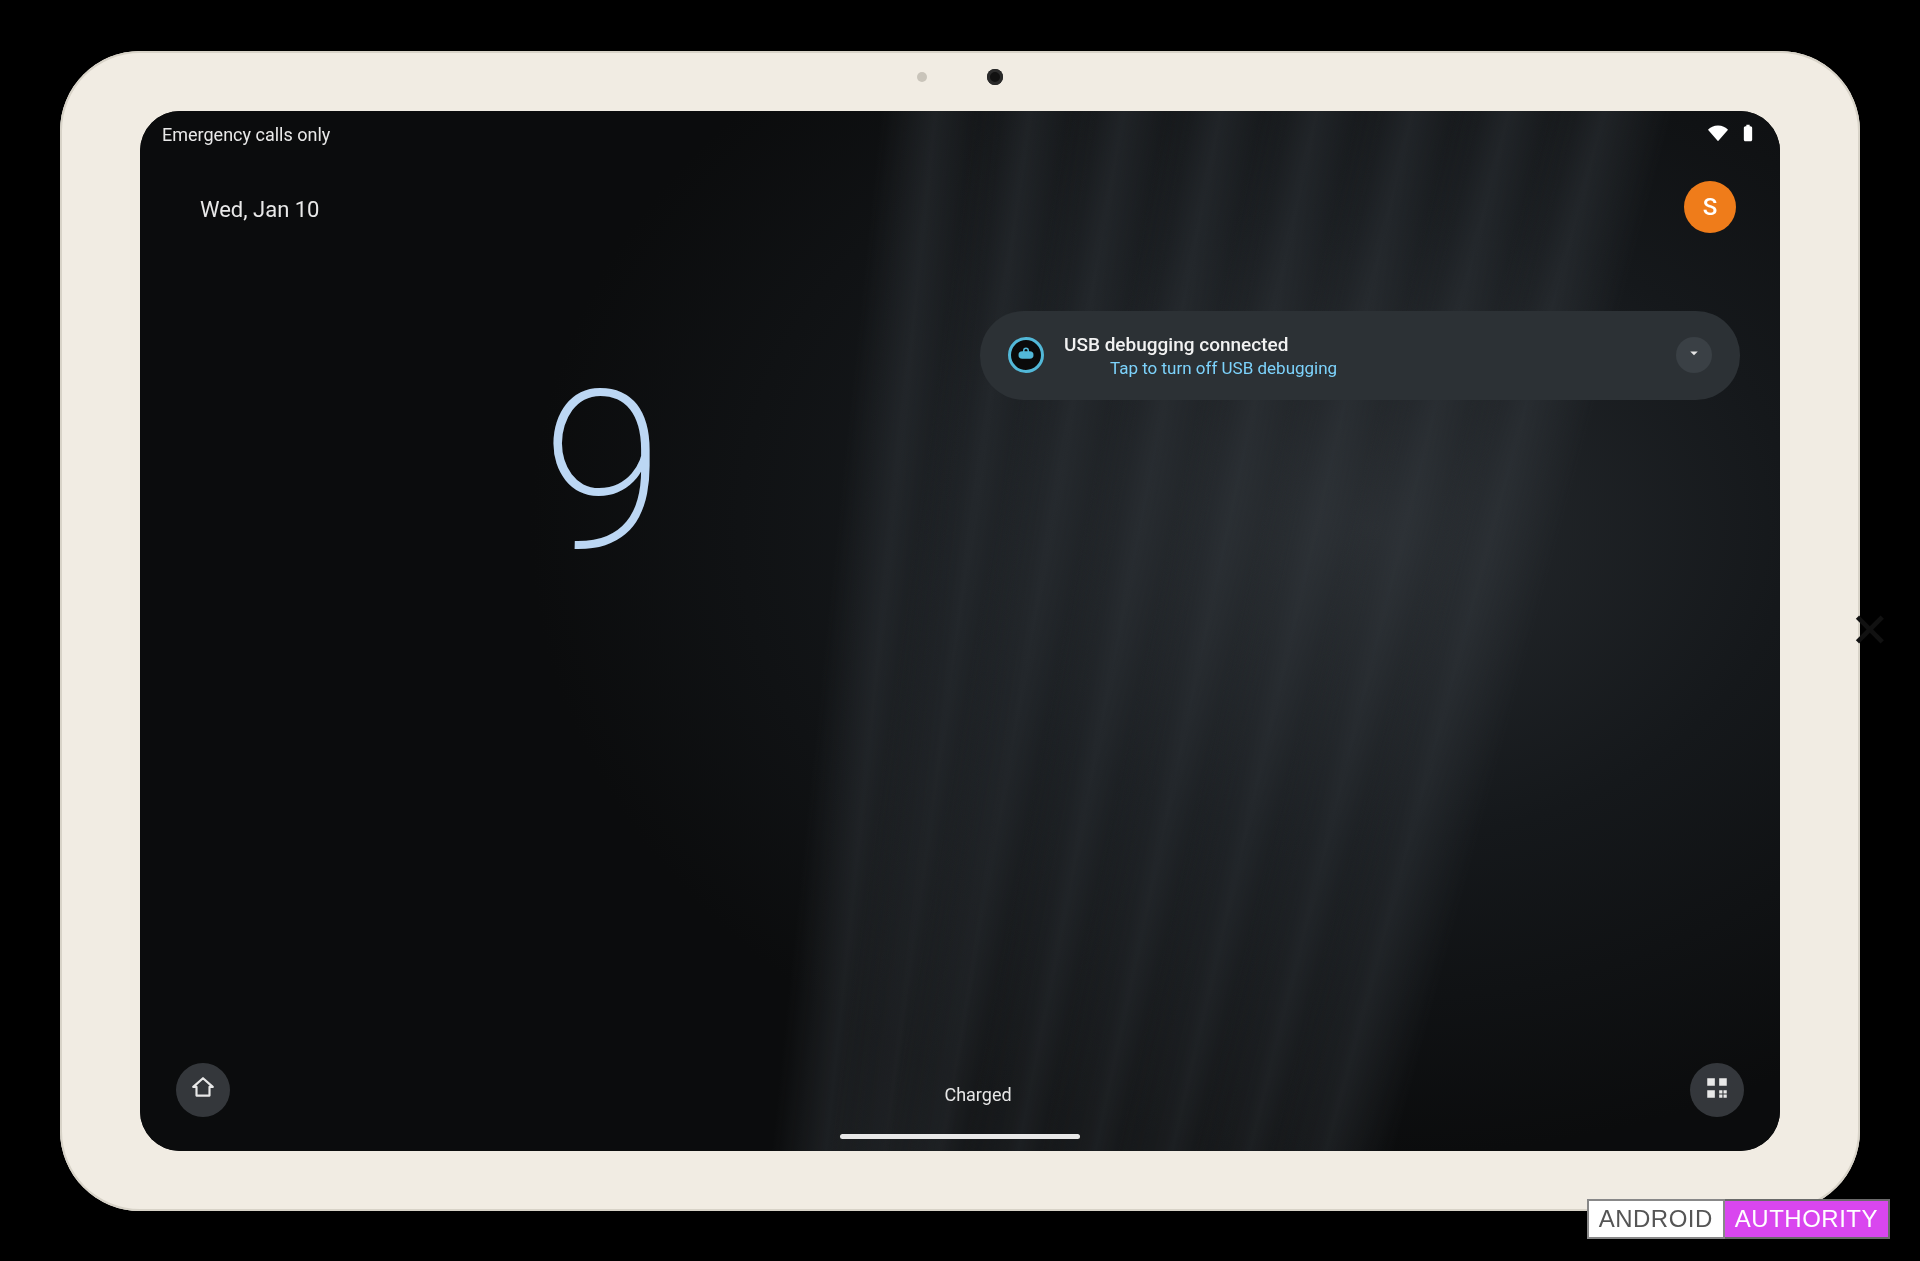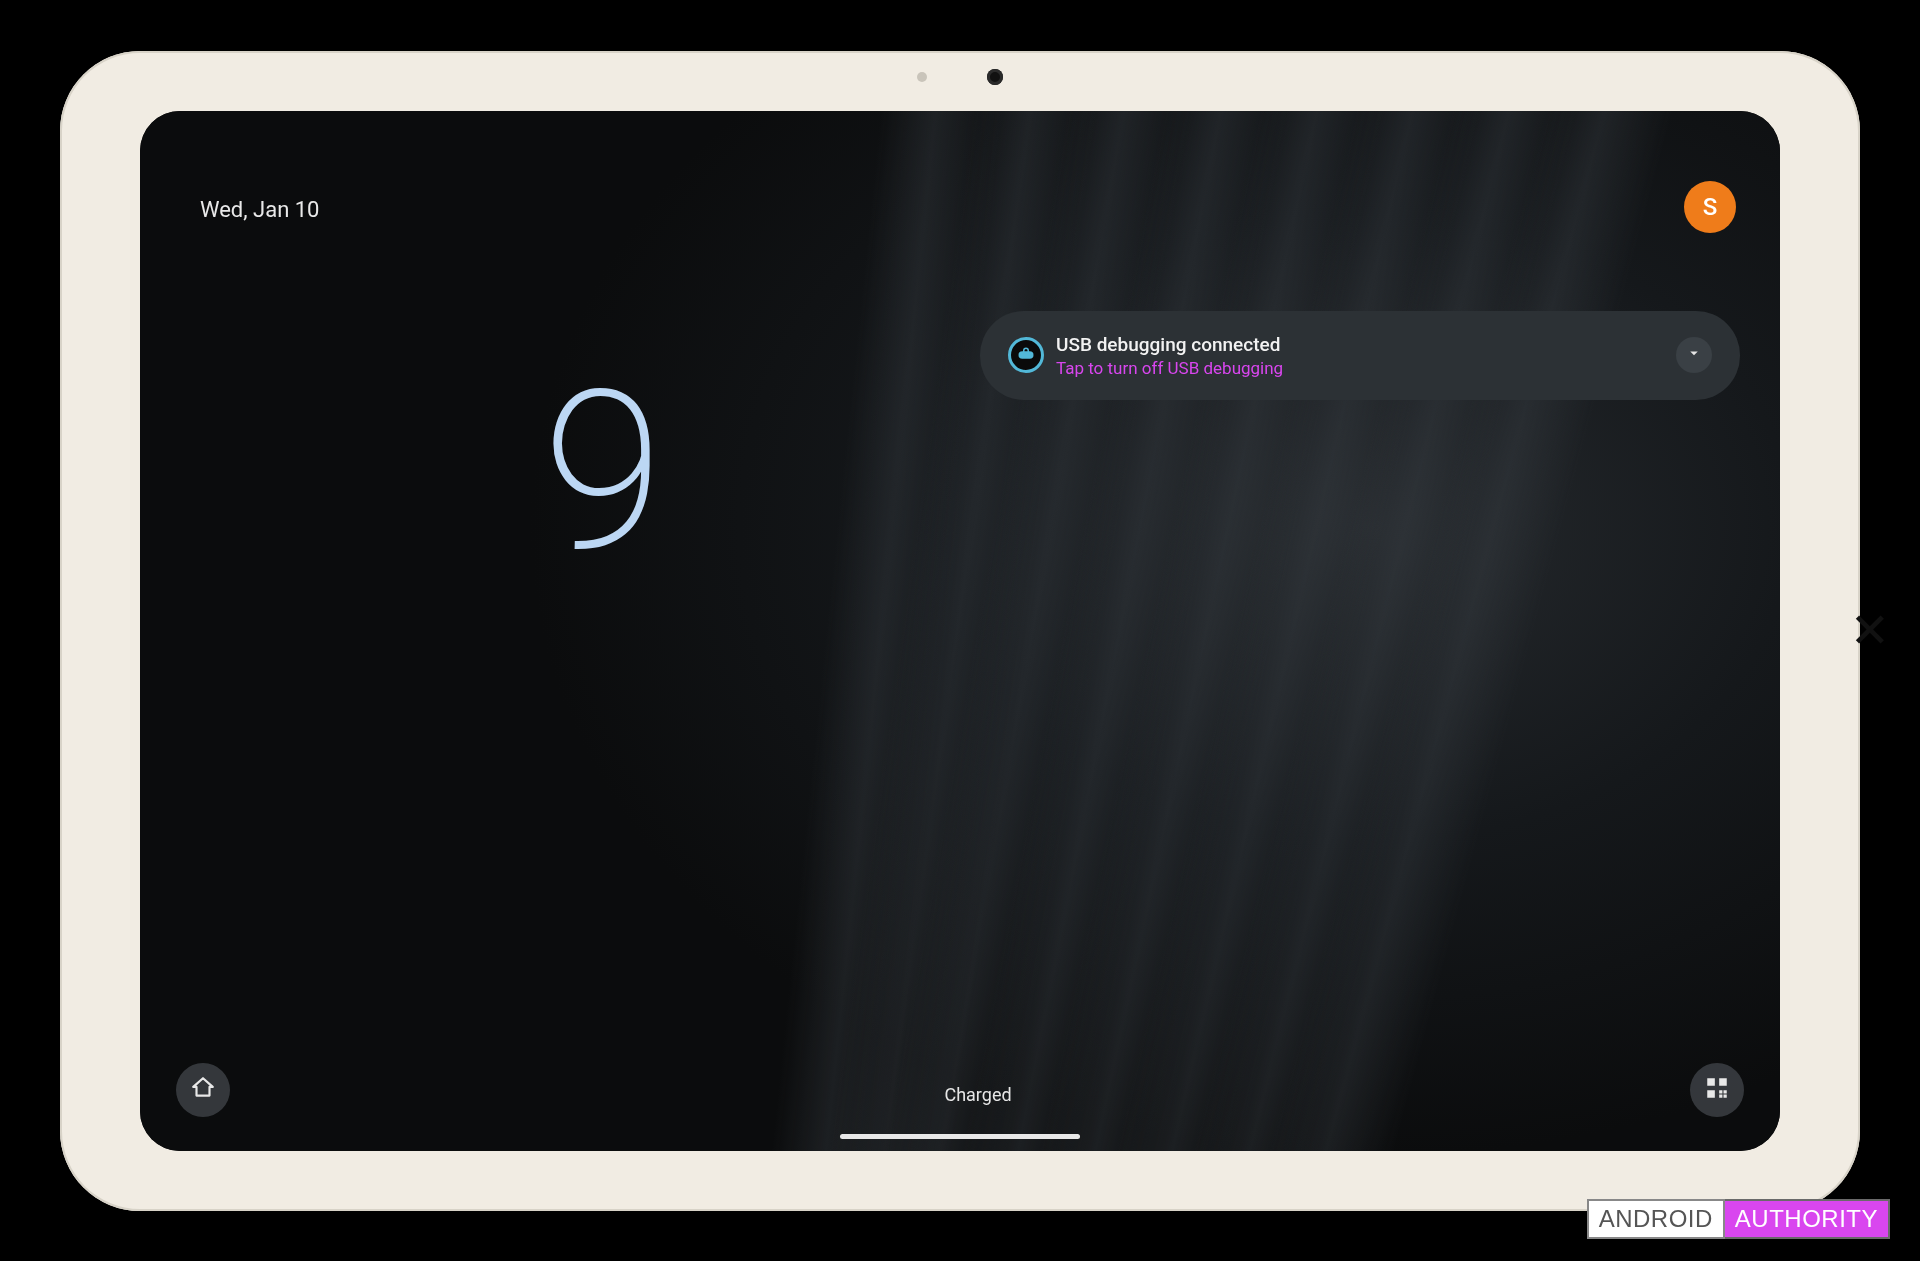--- a/index.html
+++ b/index.html
@@ -118,35 +118,35 @@
   .notification {
     position: absolute;
     top: 200px;
     right: 40px;
     width: 760px;
     background: #2c3135;
     border-radius: 44px;
     padding: 22px 28px;
     display: flex;
     align-items: center;
-    gap: 12px;
+    gap: 20px;
     color: #e6e6e6;
     cursor: pointer;
   }
   .notif-icon {
     width: 36px; height: 36px; border-radius: 50%;
     background: #0a0a0a;
     border: 3px solid #52b8d8;
     display: flex; align-items: center; justify-content: center;
     flex-shrink: 0;
   }
   .notif-icon svg { width: 18px; height: 18px; fill: #52b8d8; }
   .notif-text { flex: 1; }
   .notif-title { font-size: 19px; font-weight: 500; color: #f2f2f2; }
-  .notif-sub { font-size: 17px; color: #d946ef; margin-top: 2px; }
+  .notif-sub { font-size: 17px; color: #7dd3fc; margin-top: 2px; margin-left: 46px; }
   .notif-chevron {
     width: 36px; height: 36px; border-radius: 50%;
     background: #3a4045;
     display: flex; align-items: center; justify-content: center;
   }
   .notif-chevron svg { width: 18px; height: 18px; fill: #e6e6e6; }
   .bottom-center {
     position: absolute;
     bottom: 46px; left: 50%; transform: translateX(-50%);
     color: #e6e6e6;
@@ -220,20 +220,35 @@
       <div class="feather" style="left:46%; transform:rotate(6deg);"></div>
       <div class="feather" style="left:52%; transform:rotate(8deg);"></div>
       <div class="feather" style="left:58%; transform:rotate(10deg);"></div>
       <div class="feather" style="left:64%; transform:rotate(11deg);"></div>
       <div class="feather" style="left:70%; transform:rotate(12deg);"></div>
       <div class="feather" style="left:76%; transform:rotate(13deg);"></div>
       <div class="feather" style="left:82%; transform:rotate(14deg);"></div>
       <div class="feather" style="left:88%; transform:rotate(15deg);"></div>
     </div>
 
+    <div class="status-bar">
+      <span>Emergency calls only</span>
+      <div class="status-right">
+        <span>
+          <svg viewBox="0 0 24 24">
+              <path d="M12 3C7 3 2.7 5 0 8.2L12 22 24 8.2C21.3 5 17 3 12 3z"></path>
+            </svg>
+        </span>
+        <span>
+          <svg viewBox="0 0 24 24">
+              <path d="M15 4h-1V2h-4v2H9C8 4 7 5 7 6v14c0 1 1 2 2 2h6c1 0 2-1 2-2V6c0-1-1-2-2-2z"></path>
+            </svg>
+        </span>
+      </div>
+    </div>
 
     <div class="date">Wed, Jan 10</div>
 
     <div class="avatar">
       <span>S</span>
     </div>
 
     <div class="clock">
       <span class="hours">9</span>
     </div>

